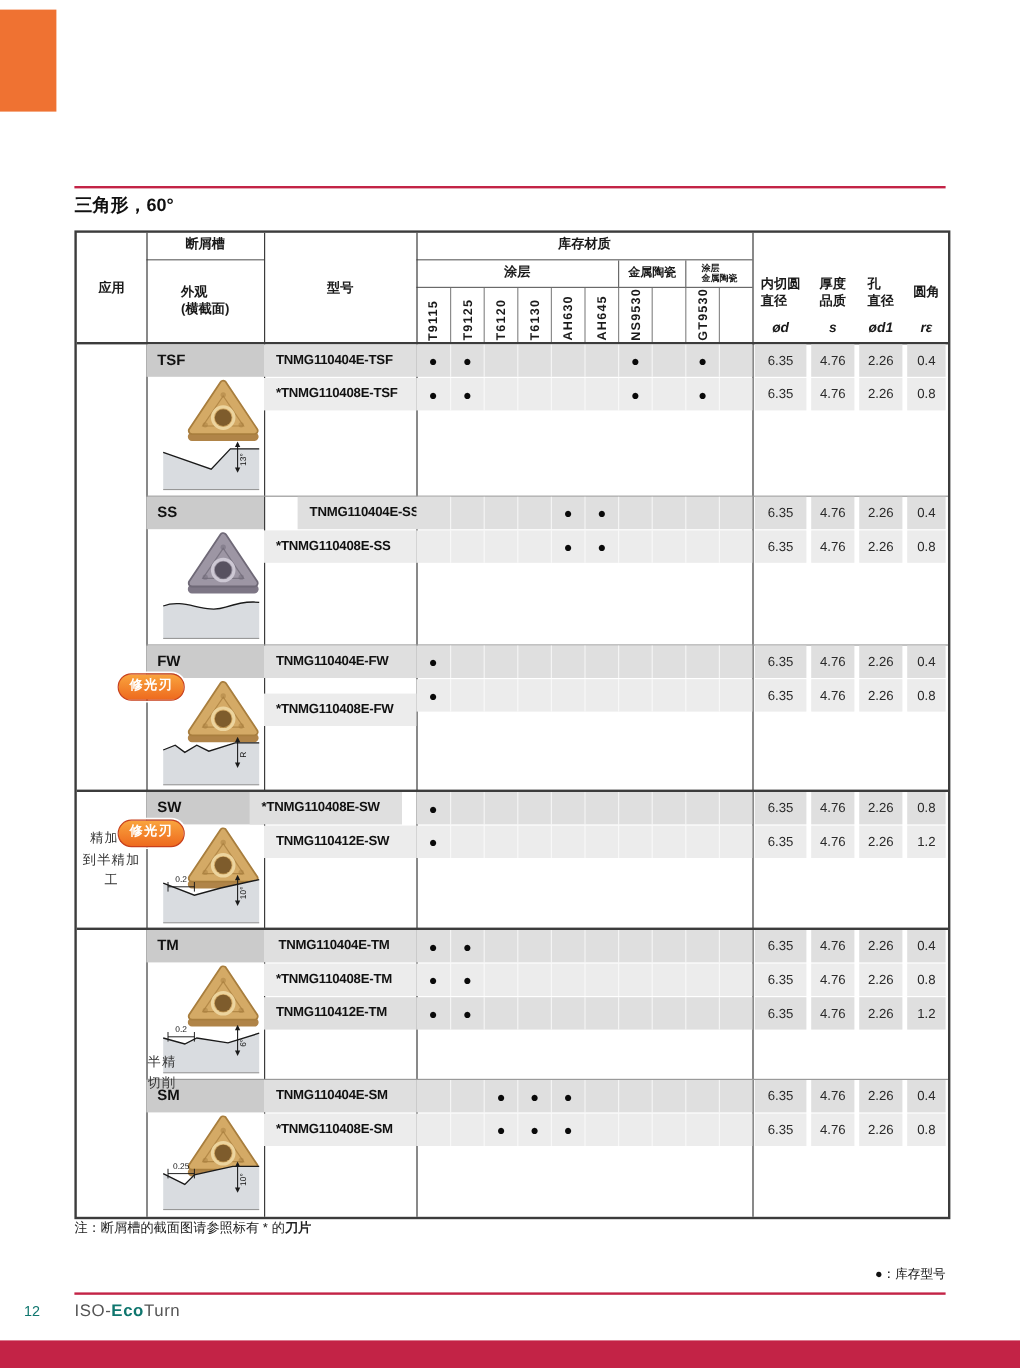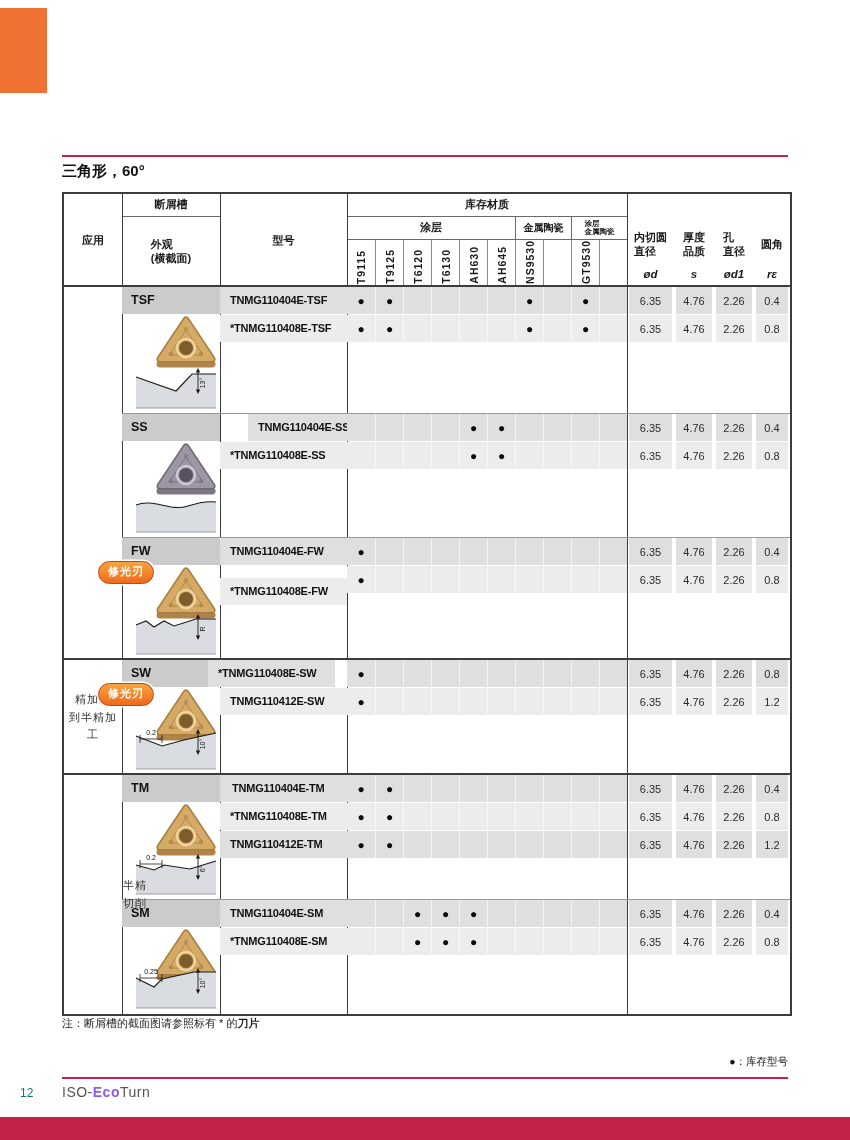--- a/index.html
+++ b/index.html
@@ -50,21 +50,21 @@
   .dim-cell{display:flex;align-items:center;justify-content:center;font-size:11px;color:#2a2a2a;}
   .badge{background:linear-gradient(#f9a43e,#ee6a1e);border:1.5px solid #c8401c;box-shadow:0 0 0 1.5px #fff;
     border-radius:12px;color:#fff;font-size:11px;font-weight:bold;text-align:center;line-height:18px;
     letter-spacing:1px;z-index:5;}
   
   .note{left:62px;top:1016px;font-size:11px;color:#222;}
   .note b{font-weight:bold;}
   .legend{top:1055px;right:62px;position:absolute;font-size:10.5px;color:#111;}
   .pageno{left:20px;top:1086px;font-size:12px;color:#0f766e;}
   .brand{left:62px;top:1084px;font-size:14px;color:#555;letter-spacing:0.5px;}
-  .brand b{color:#8b5cf6;}
+  .brand b{color:#0f766e;}
   .red-bar{left:0;top:1117px;width:850px;height:23px;background:var(--red);}
 </style>
 </head>
 <body>
 
 <div class="page">
   <div class="abs orange-sq"></div>
   <div class="abs rule rule-top"></div>
   <div class="abs title">三角形，60°</div>
 

